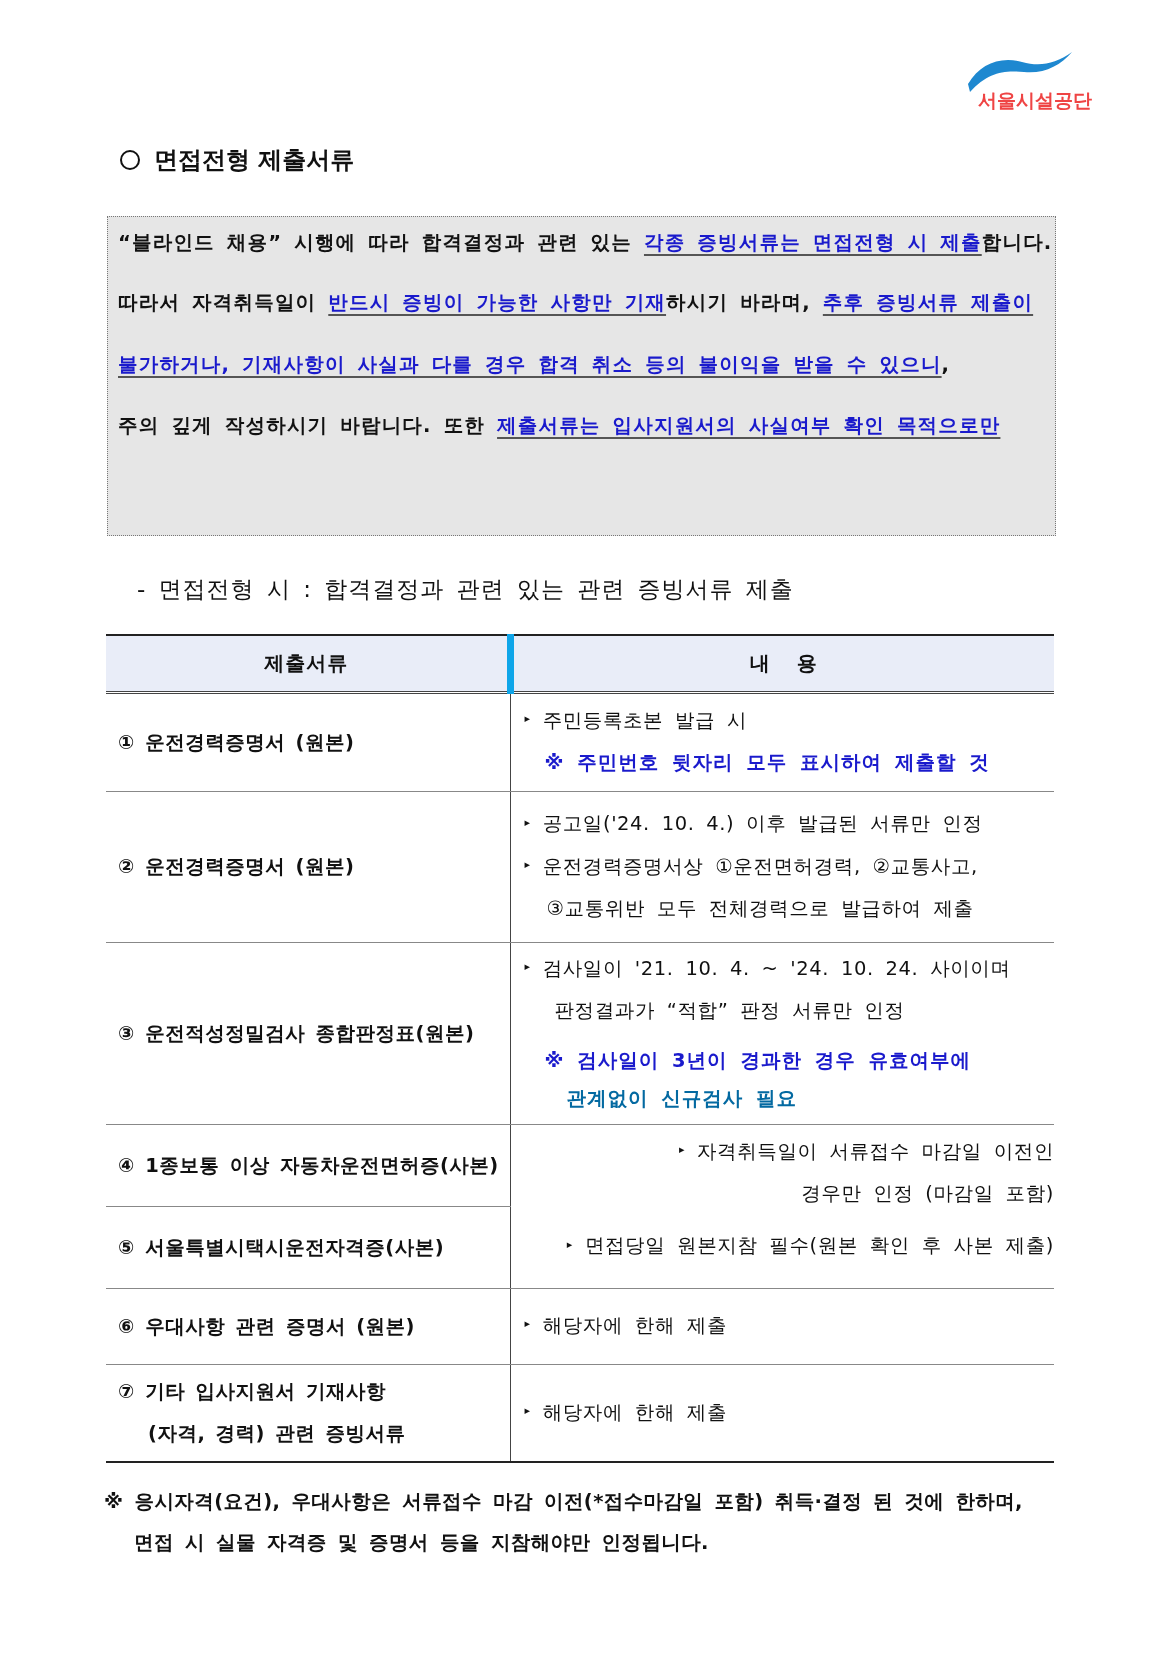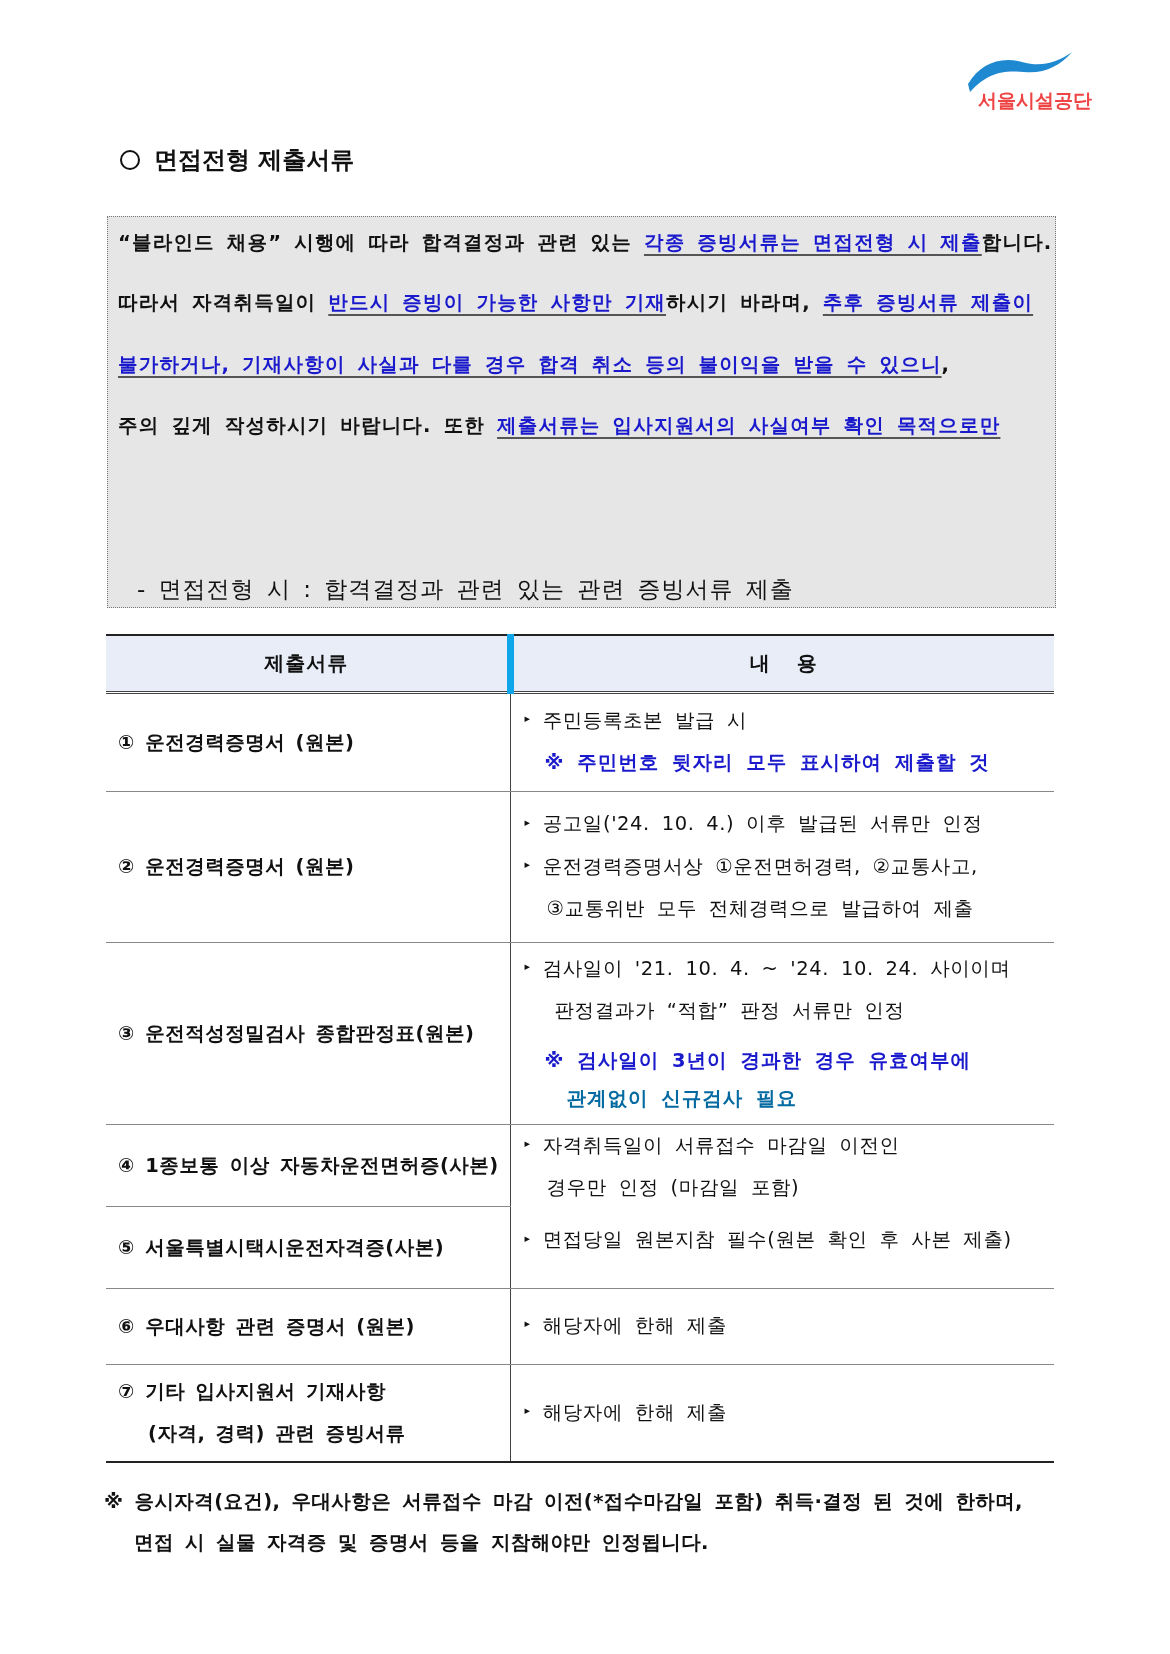--- a/index.html
+++ b/index.html
@@ -6,21 +6,21 @@
   html, body { width: 1170px; height: 1654px; background: #ffffff; }
   body { position: relative; font-family: "DejaVu Sans", "Liberation Sans", sans-serif; color: #111; overflow: hidden; }
 
   .logo { position: absolute; left: 960px; top: 50px; width: 125px; height: 70px; }
   .logo svg { position: absolute; left: 0; top: 0; }
   .logo-text { position: absolute; left: 18px; top: 38px; font-size: 19px; color: #ef4444; letter-spacing: 0px; font-weight: bold; white-space: nowrap; }
 
   .section-title { position: absolute; left: 120px; top: 144px; font-size: 24px; font-weight: bold; display: flex; align-items: center; gap: 14px; white-space: nowrap; }
   .circle-mark { width: 20px; height: 20px; border: 2px solid #111; border-radius: 50%; display: inline-block; }
 
-  .notice-box { position: absolute; left: 107px; top: 216px; width: 949px; height: 392px; background: #e6e6e6; border: 1px dotted #777; }
+  .notice-box { position: absolute; left: 107px; top: 216px; width: 949px; height: 320px; background: #e6e6e6; border: 1px dotted #777; }
   .notice-line { position: absolute; left: 10px; font-size: 19.5px; font-weight: bold; white-space: nowrap; letter-spacing: 1.2px; word-spacing: 4px; }
   .hl { color: #1a1acc; text-decoration: underline; text-decoration-color: #555; text-underline-offset: 5px; text-decoration-thickness: 2px; }
 
   .sub-heading { position: absolute; left: 137px; top: 574px; font-size: 23px; white-space: nowrap; letter-spacing: 1px; word-spacing: 4px; }
 
   table.docs { position: absolute; left: 106px; top: 634px; width: 948px; border-collapse: collapse; font-size: 19.5px; }
   table.docs th { background: #e9edf8; height: 57px; font-weight: bold; font-size: 20px; border-top: 2px solid #222; border-bottom: 3px double #444; letter-spacing: 1px; }
   table.docs th.c1 { width: 404px; border-right: 7px solid #0ea5e9; }
   table.docs td { vertical-align: middle; border-bottom: 1.5px solid #888; margin-left: 16px; }
   table.docs td.doc { width: 404px; border-right: 1px solid #444; padding-left: 12px; font-weight: bold; letter-spacing: 0.5px; word-spacing: 3px; }
@@ -98,21 +98,21 @@
       <td class="desc">
         <div class="d-line"><span class="bullet">▸</span><span>검사일이 '21. 10. 4. ~ '24. 10. 24. 사이이며</span></div>
         <div class="d-line indent" style="padding-left:30px;">판정결과가 “적합” 판정 서류만 인정</div>
         <div class="d-line note-blue" style="margin-top:10px;line-height:38px;">※ 검사일이 3년이 경과한 경우 유효여부에</div>
         <div class="d-line note-blue2" style="line-height:38px;">관계없이 신규검사 필요</div>
       </td>
     </tr>
 
     <tr style="height:82px;">
       <td class="doc">④ 1종보통 이상 자동차운전면허증(사본)</td>
-      <td class="desc" rowspan="2" style="vertical-align:top;">
+      <td class="desc" rowspan="2" style="vertical-align:top;padding-top:6px;text-align:right;">
         <div class="d-line"><span class="bullet">▸</span><span>자격취득일이 서류접수 마감일 이전인</span></div>
         <div class="d-line indent">경우만 인정 (마감일 포함)</div>
         <div class="d-line" style="margin-top:10px;"><span class="bullet">▸</span><span>면접당일 원본지참 필수(원본 확인 후 사본 제출)</span></div>
       </td>
     </tr>
     <tr style="height:82px;">
       <td class="doc">⑤ 서울특별시택시운전자격증(사본)</td>
     </tr>
 
     <tr style="height:76px;">

